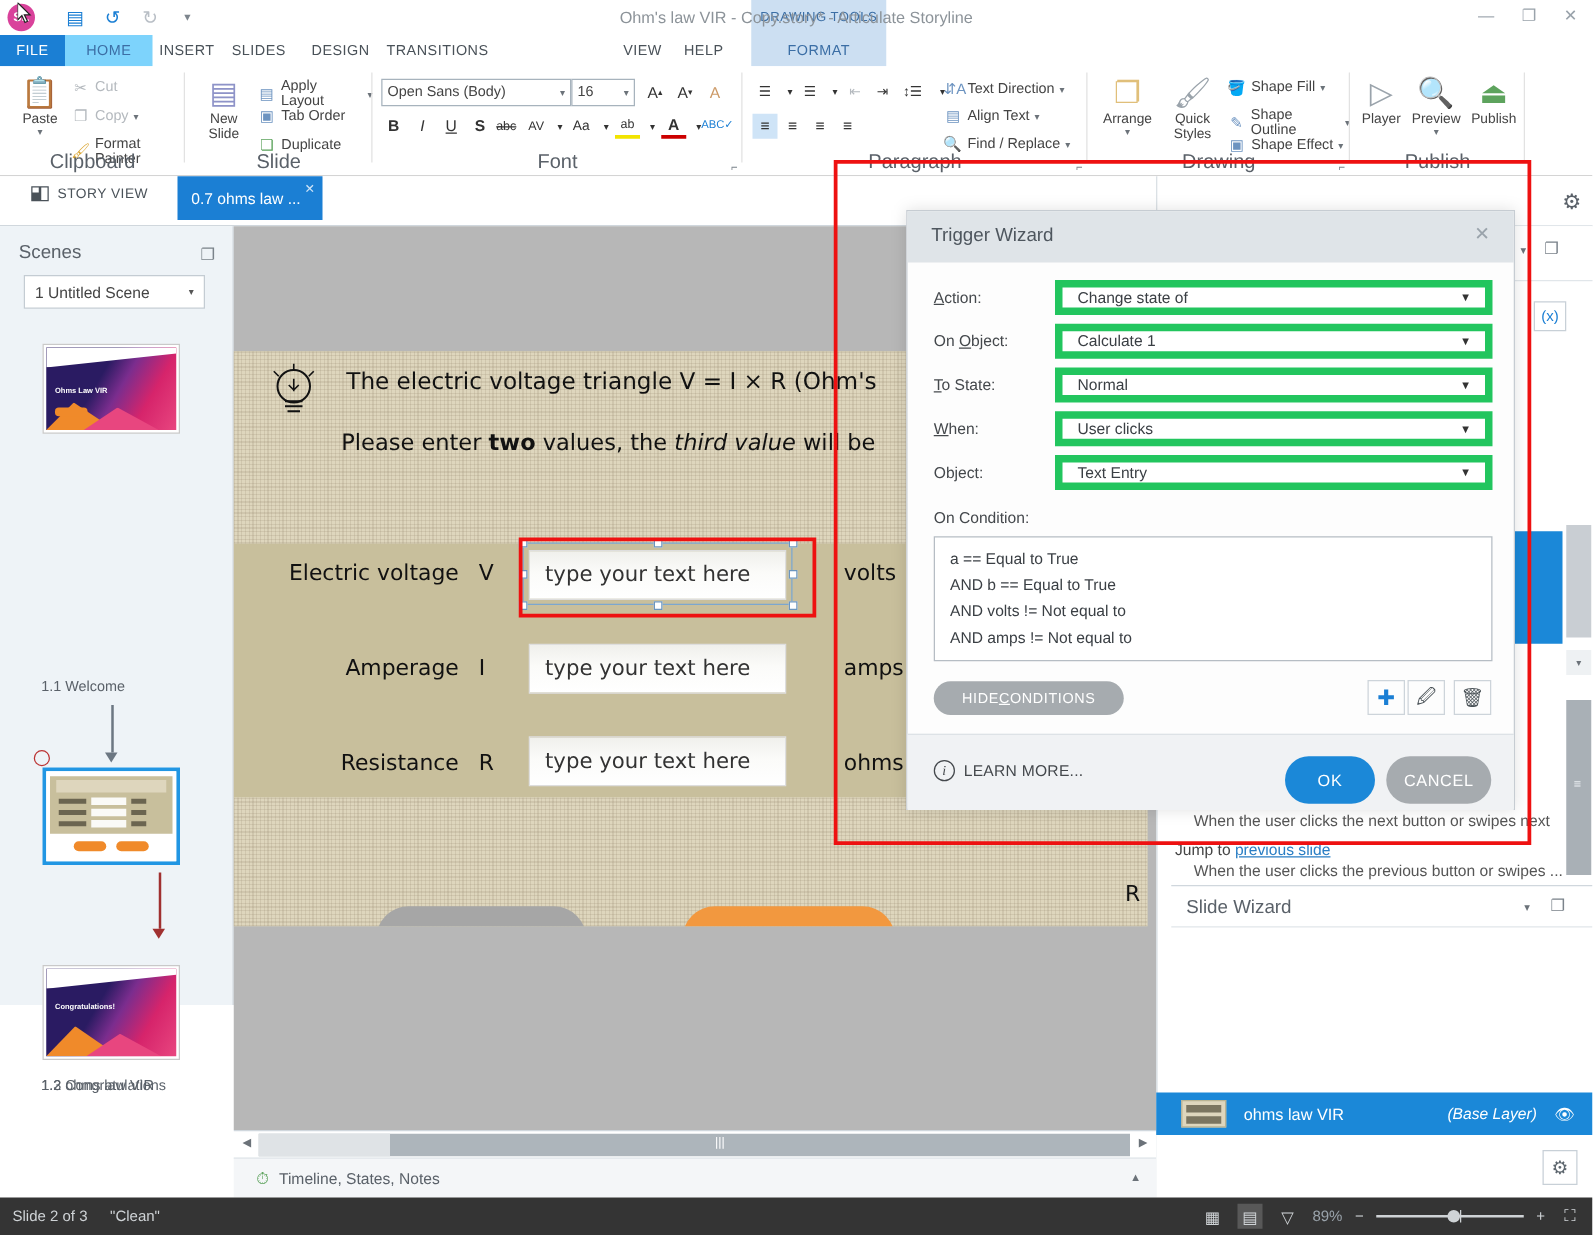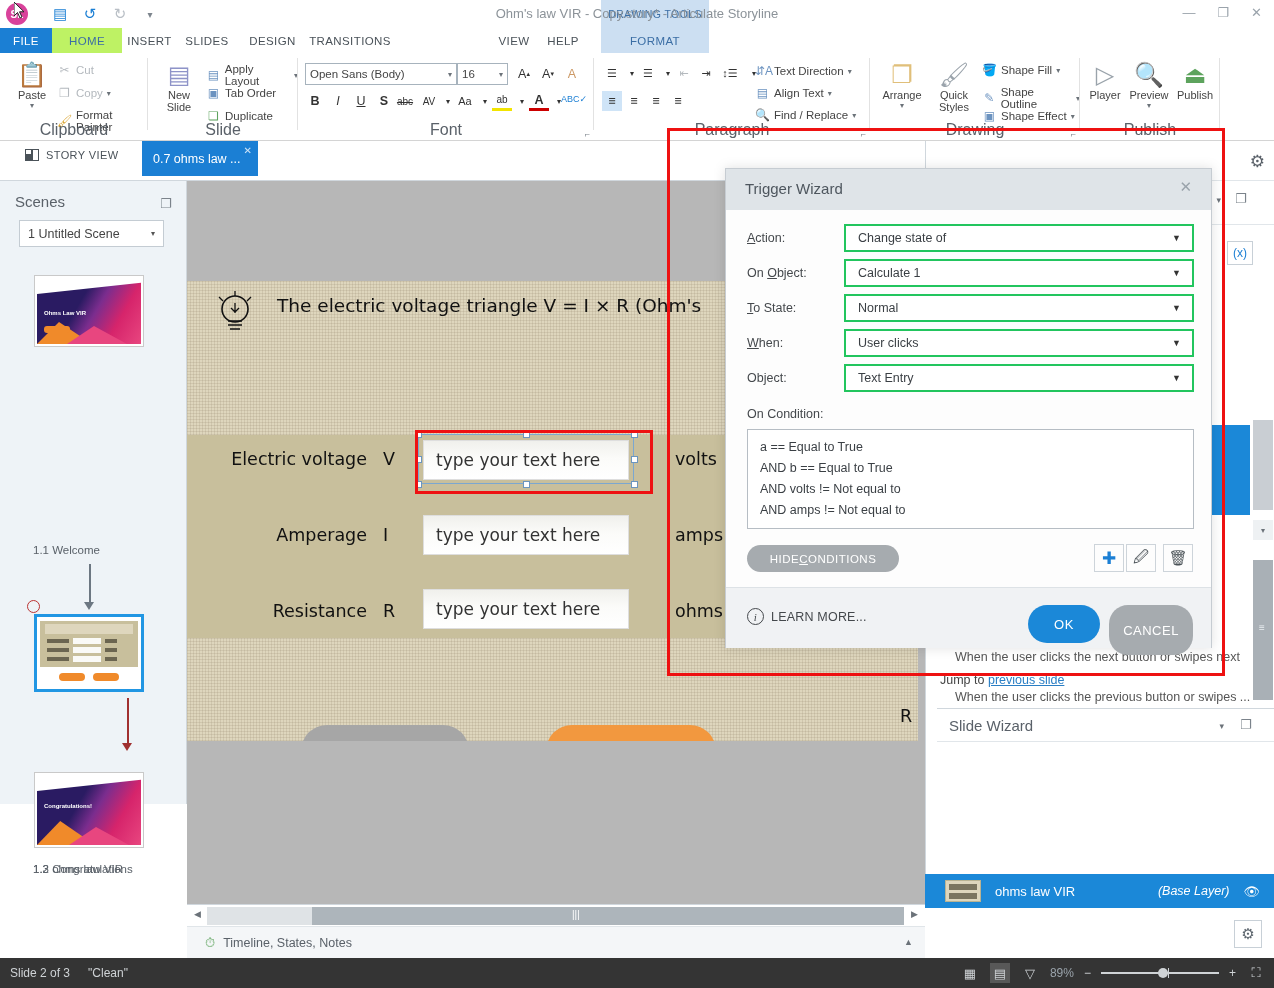--- a/index.html
+++ b/index.html
@@ -31,21 +31,21 @@
   .ctx-tab-band { position:absolute; left:601px; top:0; width:108px; height:28px;
                   background:#ccdff2; display:flex; align-items:center; justify-content:center;
                   font-size:10.5px; letter-spacing:.4px; color:#3b6ea5; }
 
   
   .tabstrip { position:absolute; left:0; top:28px; width:1274px; height:25px;
               background:#1b7fd4; }
   .tab { position:absolute; top:0; height:25px; display:flex; align-items:center;
          justify-content:center; font-size:11.5px; letter-spacing:.4px; color:#fff; }
   .tab.file { background:#1b7fd4; }
-  .tab.active { background:#bef264; color:#3c6ea5; }
+  .tab.active { background:#7dd3fc; color:#3c6ea5; }
   .tab.ctx { background:#ccdff2; color:#3b6ea5; }
 
   
   .ribbon { position:absolute; left:0; top:53px; width:1274px; height:88px;
             background:#fff; border-bottom:1px solid #d4d4d4; }
   .grp { position:absolute; top:0; height:88px; }
   .grp .glabel { position:absolute; bottom:2px; left:0; width:100%; text-align:center;
                  font-size:16px; color:#5a6169; }
   .grp .gsep { position:absolute; right:0; top:5px; height:72px; width:1px; background:#e2e2e2; }
   .grp .dlg { position:absolute; bottom:2px; right:4px; font-size:9px; color:#7c848c; }
@@ -187,21 +187,21 @@
   .dlgshadow { position:absolute; left:725px; top:168px; width:487px; height:480px;
                background:rgba(0,0,0,.12); filter:blur(6px); }
   .dialog { position:absolute; left:725px; top:168px; width:487px; height:480px;
             background:#fdfdfd; border:1px solid #c6ccd2; }
   .dlg-title { position:absolute; left:0; top:0; width:485px; height:41px; background:#dfe4e8; }
   .dlg-title .t { position:absolute; left:19px; top:11px; font-size:15px; color:#4e565e; }
   .dlg-title .x { position:absolute; right:19px; top:9px; font-size:15px; color:#9aa3ab; }
   .fld-label { position:absolute; font-size:12.5px; color:#44484c; }
   .fld-label u { text-decoration:underline; }
   .combo { position:absolute; left:118px; width:350px; height:28px; background:#fff;
-           border:2px solid #22c55e; display:flex; align-items:center; padding-left:12px;
+           border:6px solid #22c55e; display:flex; align-items:center; padding-left:12px;
            font-size:12.5px; color:#3a3f44; }
   .combo .cr { position:absolute; right:11px; font-size:9px; color:#333; }
   .condbox { position:absolute; left:21px; top:260px; width:447px; height:100px; background:#fff;
              border:1px solid #b6bdc4; padding-top:6px; }
   .condline { font-size:12.5px; color:#3a3f44; padding:3.5px 0 3.5px 12px; }
   .hidecond { position:absolute; left:21px; top:376px; width:152px; height:27px; border-radius:14px;
               background:#a6abaf; color:#fff; font-size:11.5px; letter-spacing:.5px;
               display:flex; align-items:center; justify-content:center; }
   .condbtn { position:absolute; top:375px; width:30px; height:28px; border:1px solid #cdd4da;
              background:#fdfdfd; display:flex; align-items:center; justify-content:center;
@@ -209,21 +209,21 @@
   .dlg-foot { position:absolute; left:0; top:418px; width:485px; height:61px; background:#f0f2f4;
               border-top:1px solid #dde2e6; }
   .learnmore { position:absolute; left:21px; top:20px; display:flex; align-items:center; gap:7px;
                font-size:12.5px; color:#44484c; letter-spacing:.2px; }
   .info-ic { width:17px; height:17px; border-radius:50%; border:1.4px solid #44484c;
              display:flex; align-items:center; justify-content:center; font-size:11px;
              font-style:italic; font-family:"Liberation Serif", serif; }
   .okbtn { position:absolute; left:302px; top:17px; width:72px; height:38px; border-radius:19px;
            background:#1b88d8; color:#fff; font-size:13px; display:flex; align-items:center;
            justify-content:center; letter-spacing:.5px; }
-  .cancelbtn { position:absolute; left:383px; top:17px; width:84px; height:50px; border-radius:19px;
+  .cancelbtn { position:absolute; left:383px; top:17px; width:84px; height:38px; border-radius:19px;
                background:#a6abaf; color:#fff; font-size:13px; display:flex; align-items:center;
                justify-content:center; letter-spacing:.5px; }
 
   
   .annot { position:absolute; left:667px; top:128px; width:558px; height:548px;
            border:3px solid #ee1111; pointer-events:none; z-index:60; }
   .annot2 { position:absolute; left:415px; top:430px; width:238px; height:64px;
             border:3px solid #ee1111; pointer-events:none; z-index:60; }
   .cursor { position:absolute; left:14px; top:2px; width:12px; height:18px; z-index:70; }
 </style>
@@ -502,20 +502,23 @@
       <div class="slide-bot"></div>
 
       <svg class="bulb" viewBox="0 0 48 52">
         <circle cx="24" cy="20" r="13" fill="none" stroke="#111" stroke-width="1.6"></circle>
         <path d="M17 32 h14 M17 36 h14 M19 40 h10" stroke="#111" stroke-width="1.6" fill="none"></path>
         <path d="M24 14 v10 M20 19 l4 4 M28 19 l-4 4" stroke="#111" stroke-width="1.3" fill="none"></path>
         <path d="M24 2 v5 M8 8 l4 4 M40 8 l-4 4" stroke="#111" stroke-width="1.3" fill="none"></path>
       </svg>
 
       <div class="headline">The electric voltage triangle V = I × R (Ohm's</div>
+      <div class="subline">
+        <span>Please enter </span><b>two</b><span> values, the </span><i>third value</i><span> will be</span>
+      </div>
 
       <div class="rowlabel" style="left:10px; top:168px; width:170px;">Electric voltage</div>
       <div class="rowsym" style="left:196px; top:168px;">V</div>
       <div class="textentry" style="left:236px; top:159px;">type your text here</div>
       <div class="rowunit" style="left:488px; top:168px;">volts</div>
       <div class="selbox" style="left:231px; top:153px; width:216px; height:50px;"></div>
       <div class="selhandle" style="left:228px; top:150px;"></div>
       <div class="selhandle" style="left:336px; top:150px;"></div>
       <div class="selhandle" style="left:444px; top:150px;"></div>
       <div class="selhandle" style="left:228px; top:175px;"></div>

